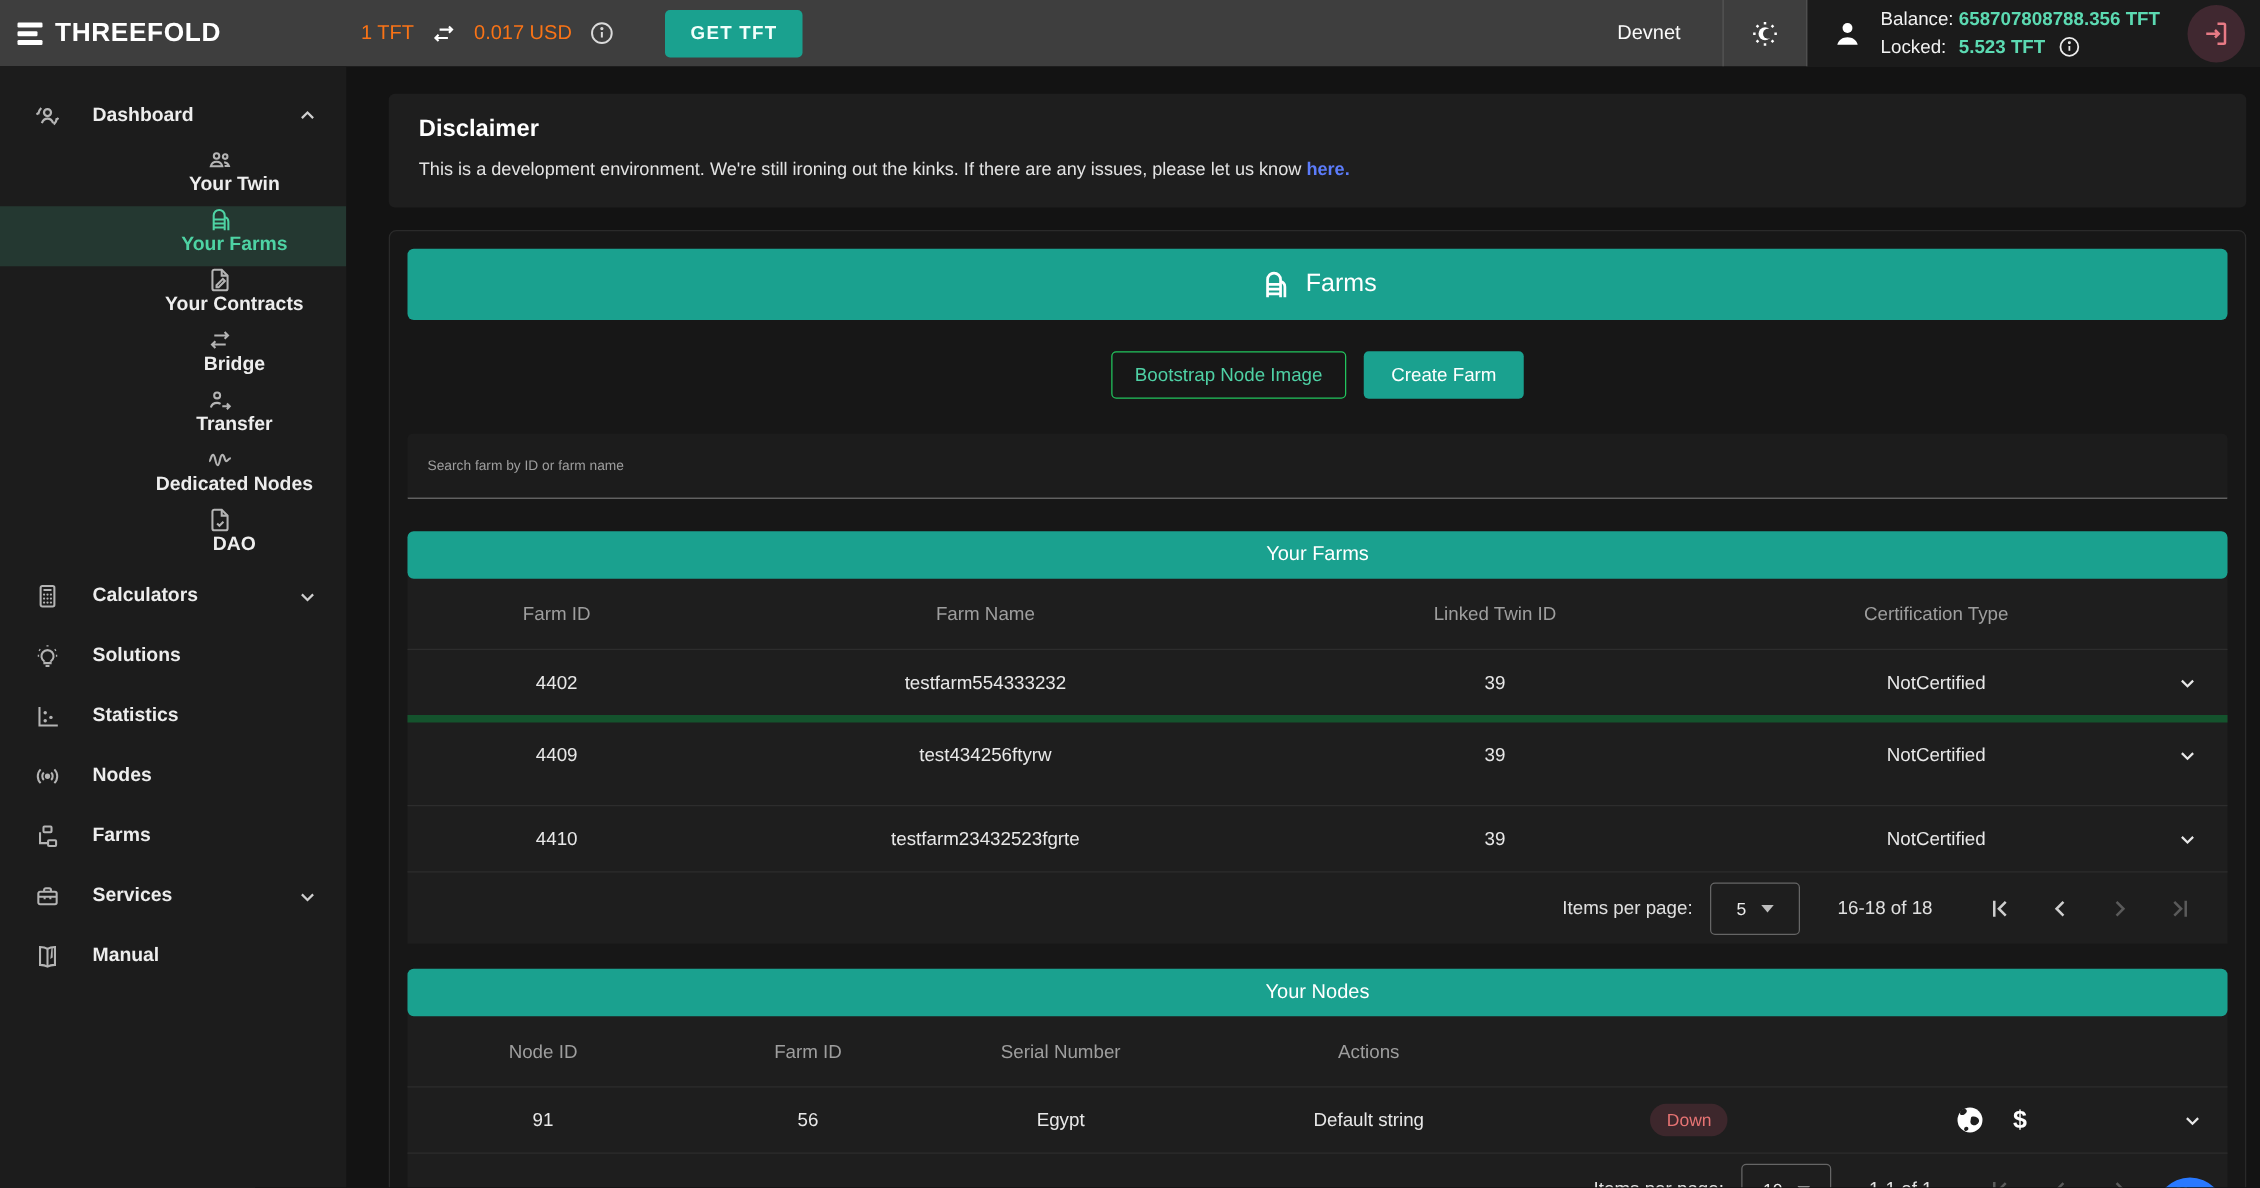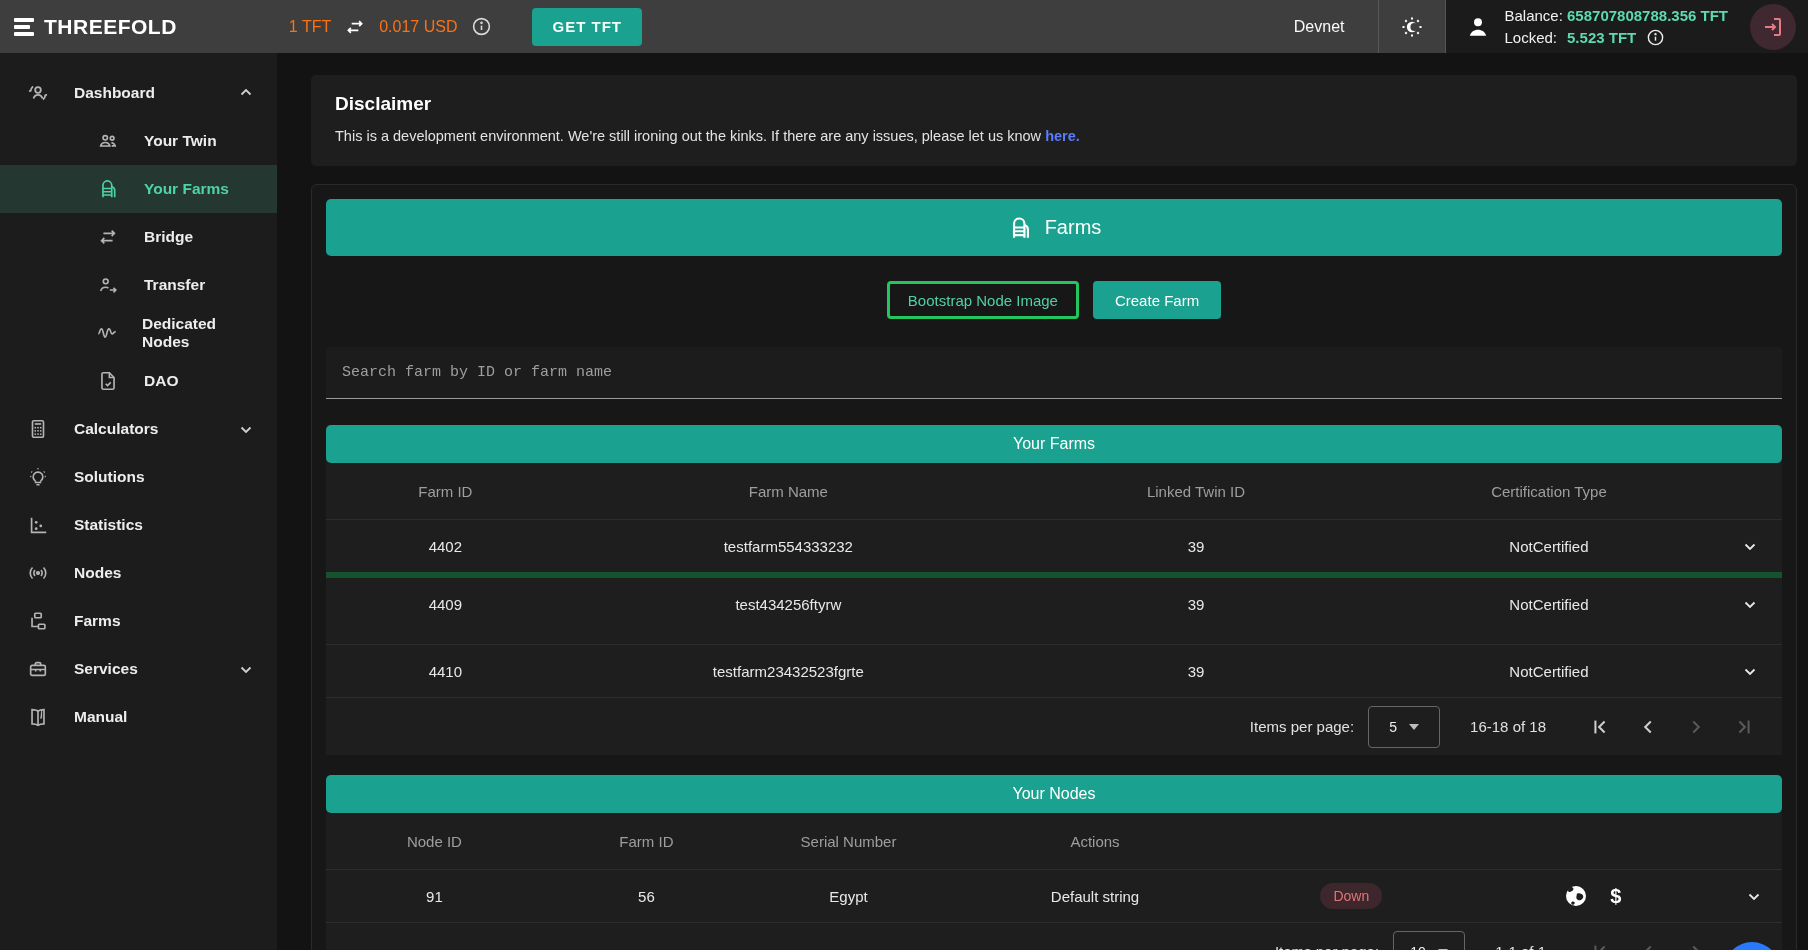--- a/index.html
+++ b/index.html
@@ -36,46 +36,46 @@
   .main { flex:1; display:flex; min-height:0; }
   .sidebar { width:277px; flex:0 0 277px; background:#1C1C1C; padding-top:16px; overflow:hidden; }
   .content { flex:1; position:relative; overflow:hidden; padding:22px 11px 0 34px; }
 
   
   .side-item { height:48px; display:flex; align-items:center; padding:0 22px 0 26px;
     color:#EDEDED; font-size:15.5px; font-weight:600; cursor:pointer; }
   .side-item .icon { color:#B4B4B4; width:24px; justify-content:center; }
   .side-item .lbl { margin-left:24px; }
   .side-item .chev { margin-left:auto; color:#CFCFCF; }
-  .side-item.sub { padding-left:96px; }
+  .side-item.sub { padding-left:96px;flex-direction:column; }
   .side-item.active { background:#243831; color:#4ED3A4; }
   .side-item.active .icon { color:#4ED3A4; }
 
   
   .disclaimer-card { background:#1E1E1E; border-radius:5px; padding:18px 24px 22px; }
   .disclaimer-card h2 { font-size:19px; font-weight:700; color:#fff; margin-bottom:13px; }
   .disclaimer-card p { font-size:14.5px; color:#E3E3E3; }
   .disclaimer-card a { color:var(--link-blue,#5C7CFA); font-weight:700; text-decoration:none; cursor:pointer; }
 
   
   .farms-card { margin-top:18px; background:#171717; border:1px solid #2A2A2A; border-radius:6px;
     padding:14px 14px 40px; }
   .banner { background:var(--accent,#1AA18F); border-radius:5px; color:#fff;
     display:flex; align-items:center; justify-content:center; }
   .banner.big { height:57px; font-size:20px; gap:12px; }
   .banner.small { height:38px; font-size:16px; margin-top:0; }
   .actions-row { display:flex; justify-content:center; gap:14px; margin-top:25px; }
-  .btn-outline { height:38px; padding:0 18px; background:transparent; border:3px solid #22c55e;
+  .btn-outline { height:38px; padding:0 18px; background:transparent; border:1px solid #22c55e;
     color:#4FD1A5; border-radius:4px; font-size:15px; font-family:inherit; cursor:pointer; }
   .btn-filled { height:38px; padding:0 22px; background:var(--accent,#1AA18F); border:none;
     color:#fff; border-radius:4px; font-size:15px; font-family:inherit; cursor:pointer; }
   .search-wrap { margin-top:28px; background:#1C1C1C; border-bottom:1px solid #9A9A9A;
     border-radius:4px 4px 0 0; height:52px; display:flex; align-items:center; }
   .search-wrap input { width:100%; background:transparent; border:none; outline:none;
-    color:#EDEDED; font-size:15px; padding:0 16px; font-family:Liberation Mono, monospace; }
+    color:#EDEDED; font-size:11px; padding:0 16px; font-family:Liberation Sans, sans-serif; }
   .search-wrap input::placeholder { color:#9E9E9E; }
 
   .table-block { margin-top:26px; background:#1E1E1E; border-radius:5px 5px 0 0; }
   .grid-farms { display:grid; grid-template-columns:2.4fr 4.5fr 3.7fr 3.4fr 64px; align-items:center; }
   .grid-nodes { display:grid; grid-template-columns:2.2fr 2.1fr 2fr 3fr 2.2fr 2.7fr 56px; align-items:center; }
   .th { height:56px; display:flex; align-items:center; justify-content:center;
     color:#9E9E9E; font-size:15px; }
   .td { height:52px; display:flex; align-items:center; justify-content:center;
     color:#E8E8E8; font-size:15px; }
   .row-chev { color:#E8E8E8; cursor:pointer; }
@@ -223,20 +223,30 @@
         <span class="icon">
           <svg width="22" height="22" viewBox="0 0 24 24" fill="none" stroke="currentColor" stroke-width="1.8">
               <path d="M6.5 21V8a4.8 4.8 0 0 1 9.6 0v13"></path>
               <path d="M6.5 11.5h9.6M6.5 15h9.6M6.5 18.5h9.6"></path>
               <path d="M16.5 9.5c1.8.6 2.8 2 2.8 4V21"></path>
             </svg>
         </span>
         <span class="lbl">Your Farms</span>
       </div>
 
+      <div class="side-item sub">
+        <span class="icon">
+          <svg width="22" height="22" viewBox="0 0 24 24" fill="none" stroke="currentColor" stroke-width="1.8">
+              <path d="M13.5 3H7a1.6 1.6 0 0 0-1.6 1.6v14.8A1.6 1.6 0 0 0 7 21h10a1.6 1.6 0 0 0 1.6-1.6V8.2z"></path>
+              <path d="M13.5 3v5.2h5.1"></path>
+              <path d="M9 16.5l5.5-5.5 1.8 1.8-5.5 5.5H9z"></path>
+            </svg>
+        </span>
+        <span class="lbl">Your Contracts</span>
+      </div>
 
       <div class="side-item sub">
         <span class="icon">
           <svg width="22" height="22" viewBox="0 0 24 24" fill="none" stroke="currentColor" stroke-width="1.8">
               <path d="M7 8h12M16 5l3 3-3 3"></path>
               <path d="M17 16H5M8 13l-3 3 3 3"></path>
             </svg>
         </span>
         <span class="lbl">Bridge</span>
       </div>

